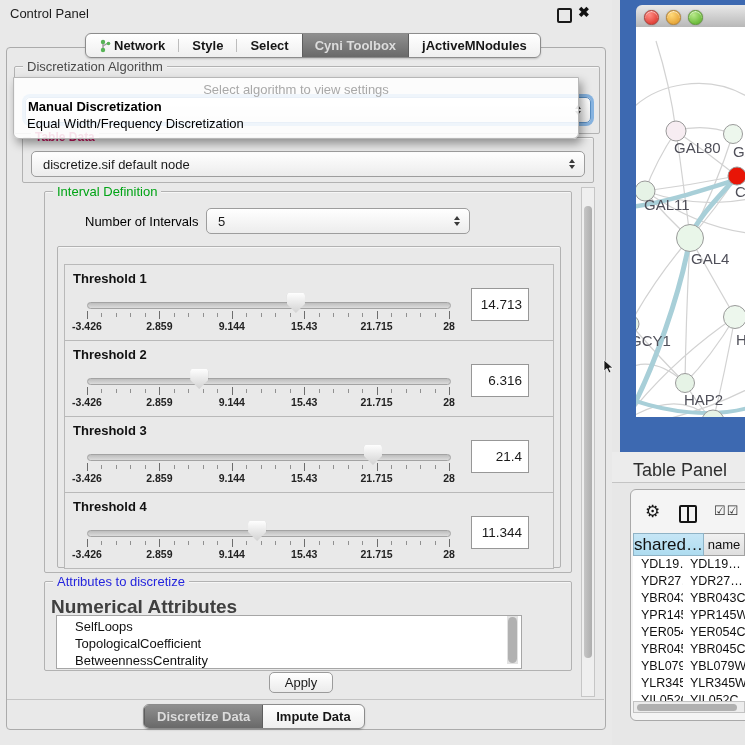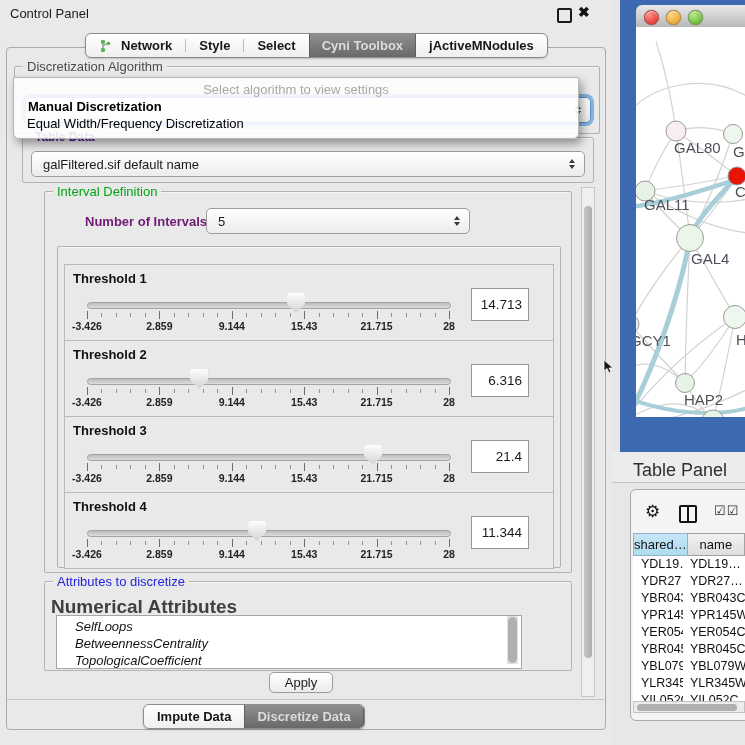--- a/index.html
+++ b/index.html
@@ -11,31 +11,31 @@
   
   .cp-title{left:10px;top:6px;font-size:13px;color:#1c1c1c;}
   .float-btn{left:557px;top:8px;width:11px;height:11px;border:2px solid #1a1a1a;border-radius:2px;background:transparent;}
   .close-btn{left:578px;top:4px;font-size:14px;font-weight:bold;color:#111;}
   .content-pane{left:6px;top:47px;width:598px;height:681px;border:1px solid #ababab;border-radius:4px;background:#e9e9e9;}
 
   .tabstrip{display:flex;align-items:stretch;height:23px;border:1px solid #8c8c8c;border-radius:6px;
             overflow:hidden;background:linear-gradient(#ffffff,#efefef);box-shadow:0 1px 2px rgba(0,0,0,0.18);z-index:5;}
   .tabstrip-top{left:85px;top:33px;}
   .tabstrip-bottom{left:143px;top:704px;}
-  .tabseg{display:flex;align-items:center;gap:9px;padding:0 13px;font-size:13px;font-weight:bold;color:#161616;white-space:nowrap;}
+  .tabseg{display:flex;align-items:center;gap:2px;padding:0 13px;font-size:13px;font-weight:bold;color:#161616;white-space:nowrap;}
   .tabseg.dark{background:linear-gradient(#8f8f8f,#696969);color:#dcdcdc;box-shadow:inset 1px 0 0 #5e5e5e,inset -1px 0 0 #5e5e5e;}
   .tabsep{width:1px;background:#bdbdbd;margin:5px 0;}
 
   
   .group{border:1px solid #b2b2b2;border-radius:2px;box-shadow:inset 0 1px 0 rgba(255,255,255,.6);}
   .group-title{position:absolute;top:-8px;left:8px;background:#e9e9e9;padding:0 4px;font-size:13px;white-space:nowrap;}
   .t-green{color:var(--green-title);}
   .t-blue{color:var(--blue-title);}
   .t-dim{color:#4a4a4a;}
-  .t-bold{font-weight:bold;color:#4c1d95;font-size:12px;}
+  .t-bold{font-weight:bold;color:#be185d;font-size:12px;}
 
   
   .combo{background:linear-gradient(#ffffff,#ececec);border:1px solid #9d9d9d;border-radius:5px;
          font-size:13px;display:flex;align-items:center;padding:0 24px 0 11px;box-sizing:border-box;}
   .combo .spin{position:absolute;right:9px;top:50%;transform:translateY(-50%);display:flex;flex-direction:column;gap:2px;}
   .tri-up{width:0;height:0;border-left:3.5px solid transparent;border-right:3.5px solid transparent;border-bottom:4.5px solid #3a3a3a;}
   .tri-down{width:0;height:0;border-left:3.5px solid transparent;border-right:3.5px solid transparent;border-top:4.5px solid #3a3a3a;}
   .focus-ring{box-shadow:0 0 0 3px rgba(100,160,220,.75);border-color:#5a8fc4;}
 
   
@@ -58,21 +58,21 @@
              clip-path:polygon(8% 0,92% 0,100% 12%,100% 55%,50% 100%,0 55%,0 12%);
              filter:drop-shadow(0 1px 1px rgba(0,0,0,0.45));}
   .thr-minorticks{position:absolute;left:22px;top:48px;width:363px;height:4px;
                   background:repeating-linear-gradient(to right,#909090 0 1px,transparent 1px 14.48px);}
   .thr-major{position:absolute;top:46px;width:1px;height:8px;background:#6d6d6d;}
   .thr-ticklabel{position:absolute;top:55px;transform:translateX(-50%);font-size:10.5px;font-weight:bold;color:#222;white-space:nowrap;}
   .thr-value{position:absolute;left:406px;top:23px;width:58px;height:33px;background:#fff;border:1px solid #979797;
              box-sizing:border-box;font-size:13.5px;line-height:31px;text-align:right;padding-right:6px;}
 
   
-  .attr-list{left:56px;top:615px;width:464px;height:50px;background:#fff;border:1px solid #a6a6a6;overflow:hidden;padding:2px 0 0 0;box-sizing:content-box;font-style:italic;}
+  .attr-list{left:56px;top:615px;width:464px;height:50px;background:#fff;border:1px solid #a6a6a6;overflow:hidden;padding:2px 0 0 0;box-sizing:content-box;}
   .attr-item{font-size:13px;line-height:17px;padding-left:18px;color:#111;white-space:nowrap;}
   .attr-scroll{left:507px;top:616px;width:11px;height:48px;background:#e2e2e2;}
   .attr-scroll-thumb{position:absolute;left:1px;top:1px;width:9px;height:46px;border-radius:5px;background:#b1b1b1;}
 
   .apply-btn{left:269px;top:672px;width:64px;height:21px;background:linear-gradient(#ffffff,#ebebeb);
              border:1px solid #9b9b9b;border-radius:5px;font-size:13px;text-align:center;line-height:20px;box-sizing:border-box;}
   .hline{height:1px;background:#c4c4c4;}
 
   
   .right-bg{left:612px;top:0;width:133px;height:745px;background:#e7e7e7;}
@@ -86,21 +86,21 @@
   .tp-titlebar{left:612px;top:452px;width:133px;height:30px;background:#ececec;}
   .tp-title{left:633px;top:460px;font-size:18px;color:#2e2e2e;}
   .tp-divider{left:612px;top:482px;width:133px;}
   .tp-window{left:630px;top:489px;width:115px;height:230px;background:#f4f4f4;border:1px solid #a9a9a9;border-radius:6px 0 0 6px;}
   .gear-icon{left:645px;top:501px;font-size:17px;color:#141414;}
   .colsplit-icon{left:679px;top:505px;width:14px;height:14px;border:2px solid #141414;border-radius:2px;}
   .colsplit-icon div{position:absolute;left:6px;top:0;width:2px;height:14px;background:#141414;}
   .checks-icon{left:714px;top:503px;font-size:13px;letter-spacing:1px;color:#2a2a2a;}
   .tbl-header{left:633px;top:533px;width:112px;height:23px;display:flex;overflow:hidden;}
   .tbl-h1{width:75px;box-sizing:border-box;background:linear-gradient(#c6e6f6,var(--header-selected));
-          border:1px solid #8fb3c6;font-size:13px;text-align:center;line-height:21px;color:#111;}
+          border:1px solid #8fb3c6;font-size:17px;text-align:center;line-height:21px;color:#111;}
   .tbl-h2{width:95px;box-sizing:border-box;background:linear-gradient(#f1f1f1,#dedede);
           border:1px solid #a2a2a2;border-left:none;font-size:13px;text-align:center;line-height:21px;color:#111;}
   .tbl-rows{left:633px;top:556px;width:112px;height:145px;overflow:hidden;background:#fff;}
   .tbl-row{display:flex;height:17px;font-size:12.5px;line-height:17px;color:#111;}
   .tbl-c1{width:75px;padding-left:8px;box-sizing:border-box;white-space:nowrap;overflow:hidden;}
   .tbl-c2{width:95px;padding-left:7px;box-sizing:border-box;white-space:nowrap;overflow:hidden;}
   .hscroll{left:633px;top:701px;width:112px;height:12px;background:#ececec;border:1px solid #c2c2c2;box-sizing:border-box;}
   .hscroll-thumb{position:absolute;left:3px;top:2px;width:100px;height:7px;border-radius:4px;background:#b0b0b0;}
 </style>
 </head>
@@ -151,35 +151,35 @@
 
 <div class="abs popup">
   <div class="popup-placeholder">Select algorithm to view settings</div>
   <div class="popup-opt1">Manual Discretization</div>
   <div class="popup-opt2">Equal Width/Frequency Discretization</div>
 </div>
 
 <div class="abs group" style="left:22px;top:137px;width:570px;height:44px;">
   <span class="group-title t-bold">Table Data</span>
   <div class="combo" style="position:absolute;left:8px;top:13px;width:554px;height:26px;">
-    <span>galFiltered.sif default name</span>
+    <span>discretize.sif default node</span>
     <div class="spin">
         <div class="tri-up"></div>
         <div class="tri-down"></div>
       </div>
   </div>
 </div>
 
 <div class="abs vscroll">
   <div class="vscroll-thumb"></div>
 </div>
 
 <div class="abs group" style="left:44px;top:191px;width:526px;height:380px;">
   <span class="group-title t-green">Interval Definition</span>
-  <div style="position:absolute;left:40px;top:22px;font-size:13px;font-weight:bold;color:#701a75;text-align:right;">Number of Intervals</div>
+  <div style="position:absolute;left:40px;top:22px;font-size:13px;font-weight:normal;color:#000000;text-align:right;">Number of Intervals</div>
   <div class="combo" style="position:absolute;left:161px;top:16px;width:264px;height:26px;">
     <span>5</span>
     <div class="spin">
         <div class="tri-up"></div>
         <div class="tri-down"></div>
       </div>
   </div>
 
   <div class="group" style="position:absolute;left:12px;top:54px;width:502px;height:320px;">
     <div style="position:absolute;left:6px;top:18px;">
@@ -262,37 +262,37 @@
       </div>
   </div>
 </div>
 
 <div class="abs group" style="left:44px;top:581px;width:526px;height:88px;">
   <span class="group-title t-blue">Attributes to discretize</span>
   <div style="position:absolute;left:6px;top:14px;font-size:19px;font-weight:bold;color:#404040;">Numerical Attributes</div>
 </div>
 <div class="abs attr-list">
     <div class="attr-item">SelfLoops</div>
+    <div class="attr-item">TopologicalCoefficient</div>
     <div class="attr-item">BetweennessCentrality</div>
-    <div class="attr-item">TopologicalCoefficient</div>
   </div>
 <div class="abs attr-scroll">
     <div class="attr-scroll-thumb"></div>
   </div>
 
 <div class="abs apply-btn">Apply</div>
 
 <div class="abs hline" style="left:7px;top:699px;width:597px;"></div>
 
 <div class="abs tabstrip tabstrip-bottom">
+  <div class="tabseg dark">
+      <span>Discretize Data</span>
+    </div>
   <div class="tabseg">
       <span>Impute Data</span>
-    </div>
-  <div class="tabseg dark">
-      <span>Discretize Data</span>
     </div>
 </div>
 
 <div class="abs right-bg"></div>
 
 <div class="abs net-window"></div>
 <div class="abs net-titlebar">
   <div class="light" style="left:8px;background:radial-gradient(circle at 35% 30%,#ff8d85,#e3453c 70%);border:1px solid #b03a32;"></div>
   <div class="light" style="left:30px;background:radial-gradient(circle at 35% 30%,#ffd97a,#e8a93d 70%);border:1px solid #b9832c;"></div>
   <div class="light" style="left:52px;background:radial-gradient(circle at 35% 30%,#b8e98a,#6fbe3e 70%);border:1px solid #5d9a32;"></div>

